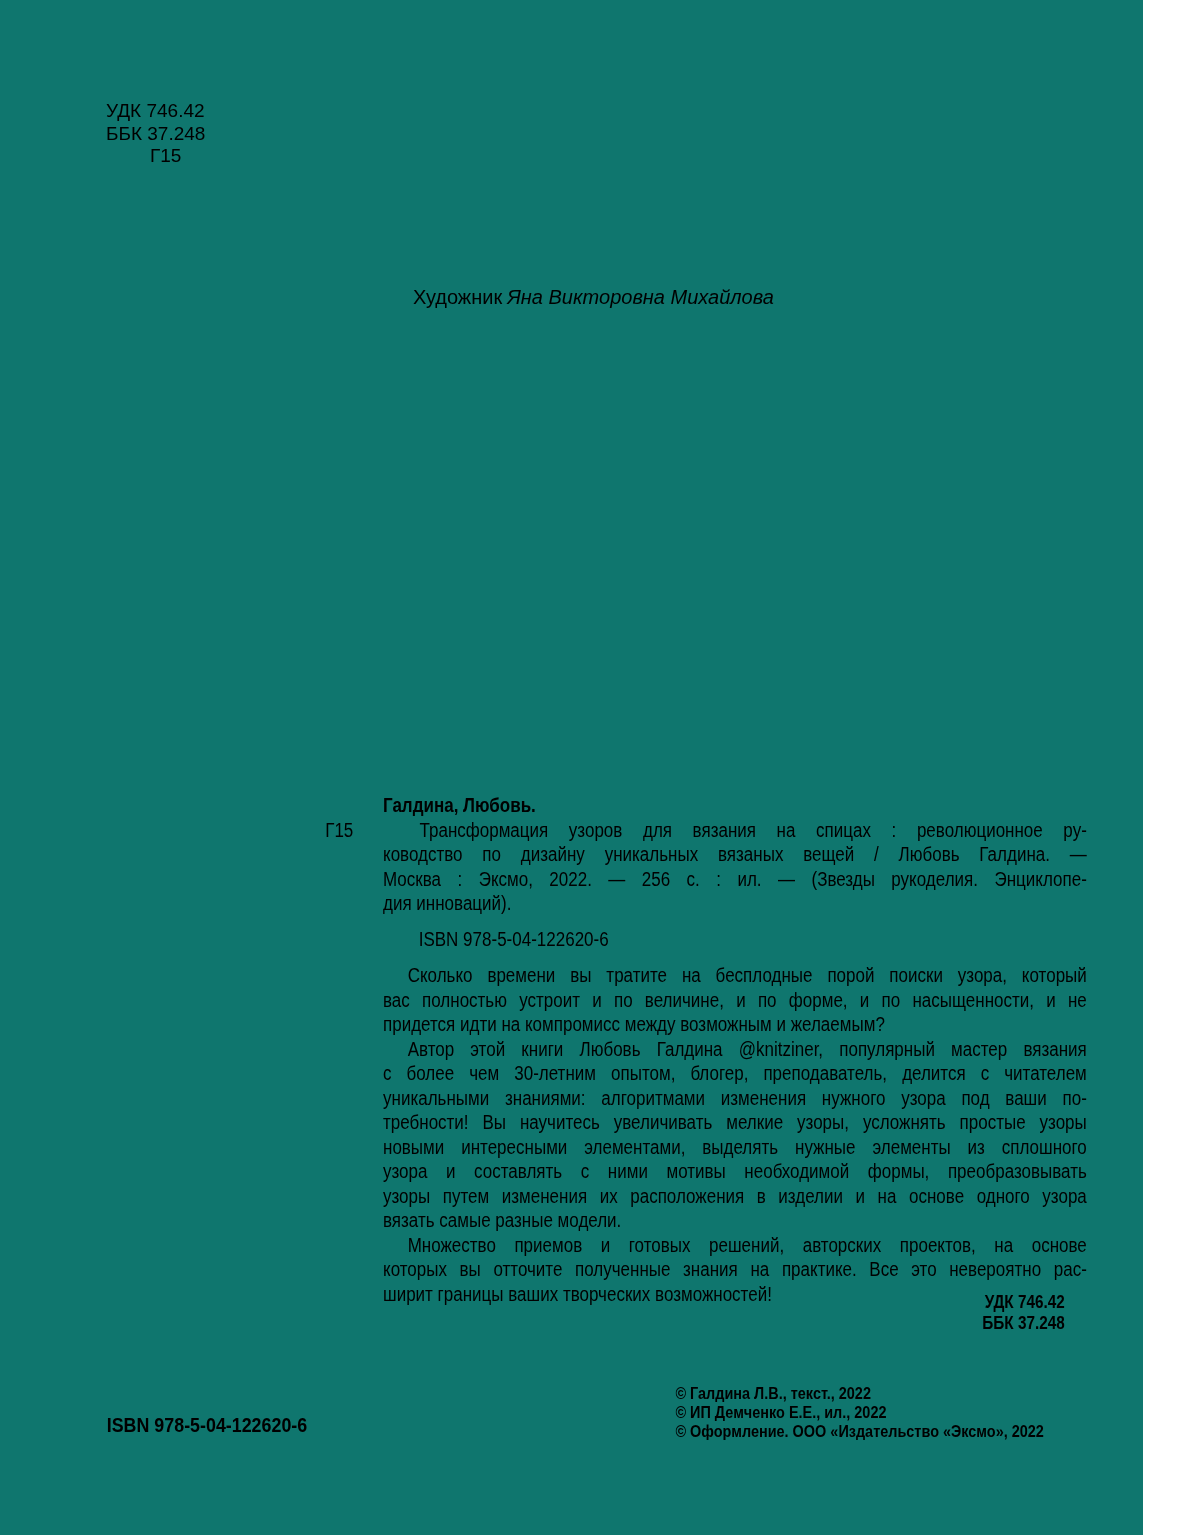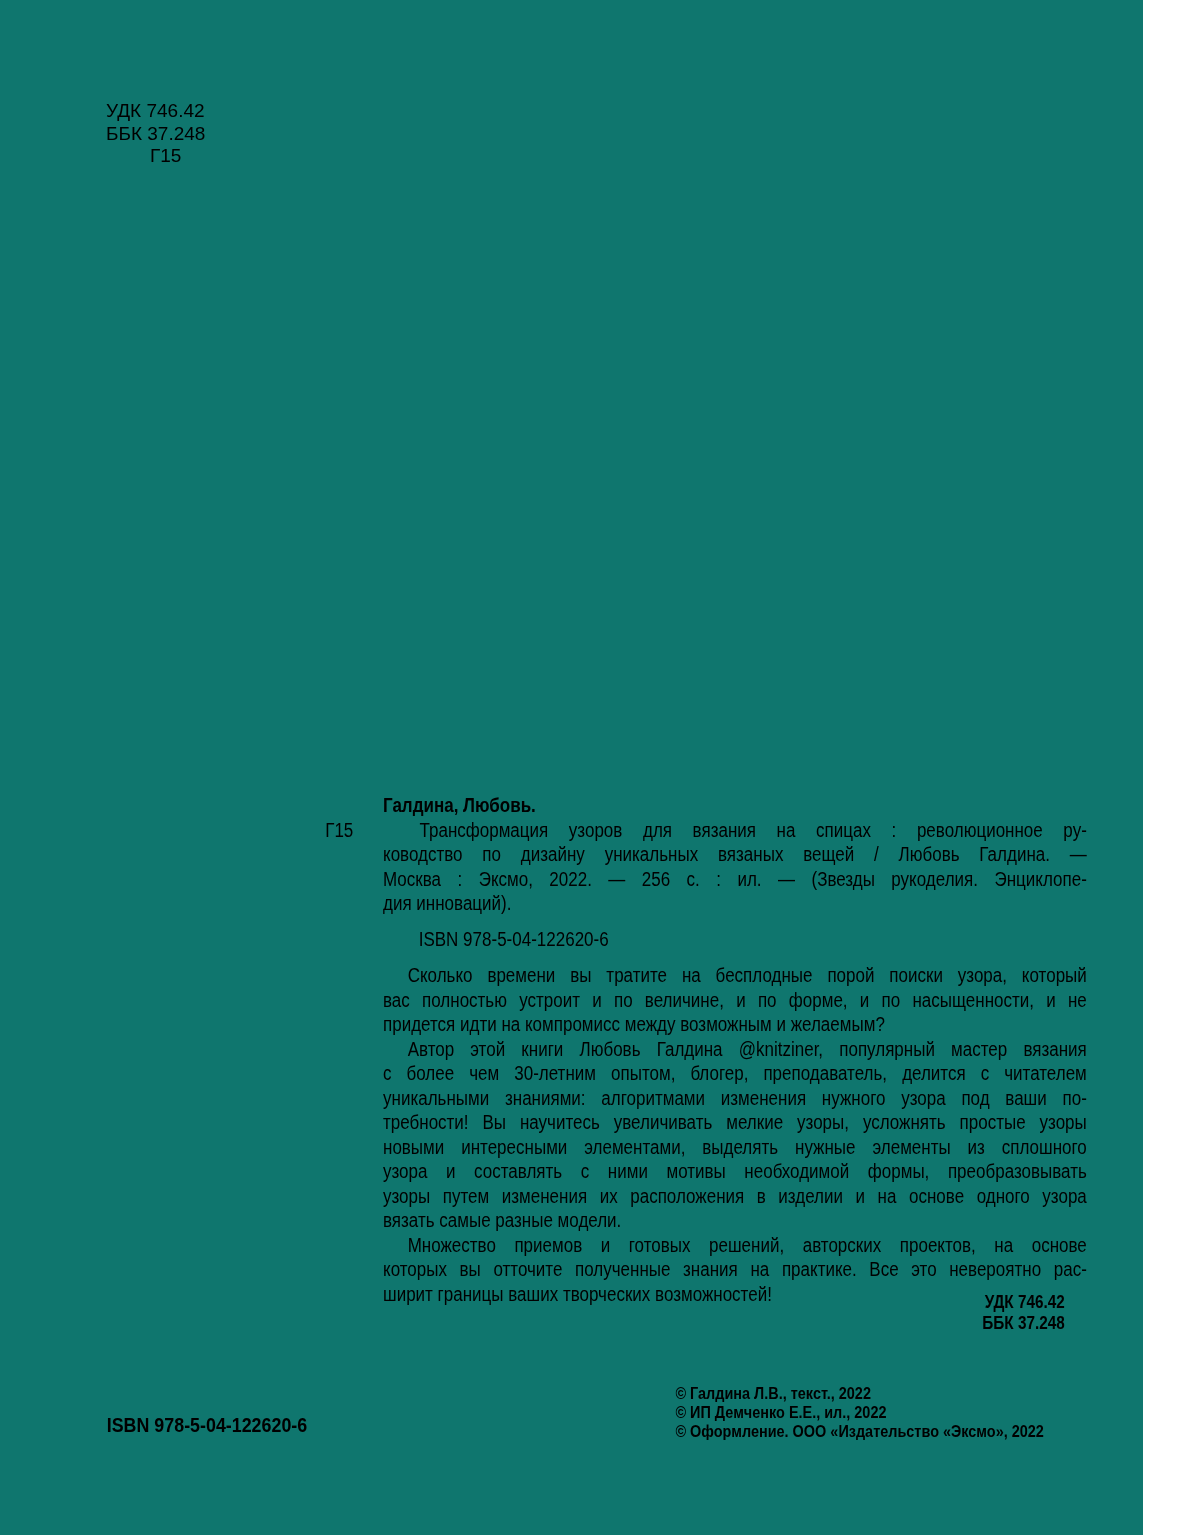--- a/index.html
+++ b/index.html
@@ -103,20 +103,23 @@
 <body>
 
 <div class="page">
 
   <div class="top-codes">
     <div>УДК 746.42</div>
     <div>ББК 37.248</div>
     <div class="sign">Г15</div>
   </div>
 
+  <div class="artist">
+    <span>Художник</span><span class="name">Яна Викторовна Михайлова</span>
+  </div>
 
   <div class="main-col">
 
     <div class="bib-sign">Г15</div>
 
     <div class="bib-author">Галдина, Любовь.</div>
 
     <div class="bib-desc">
         <div class="tline">Трансформация узоров для вязания на спицах : революционное ру-</div>
         <div class="tline">ководство по дизайну уникальных вязаных вещей / Любовь Галдина. —</div>

